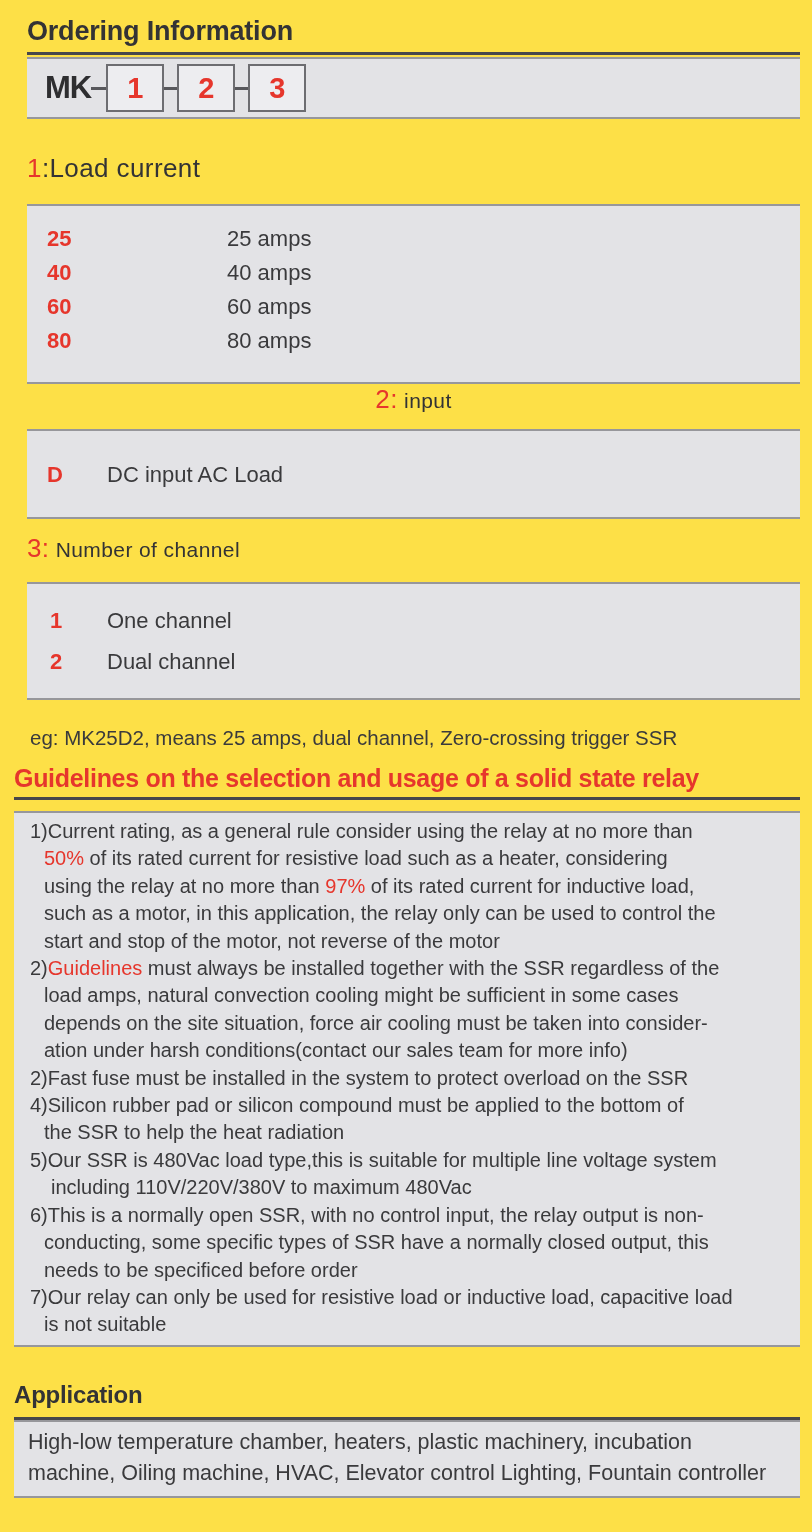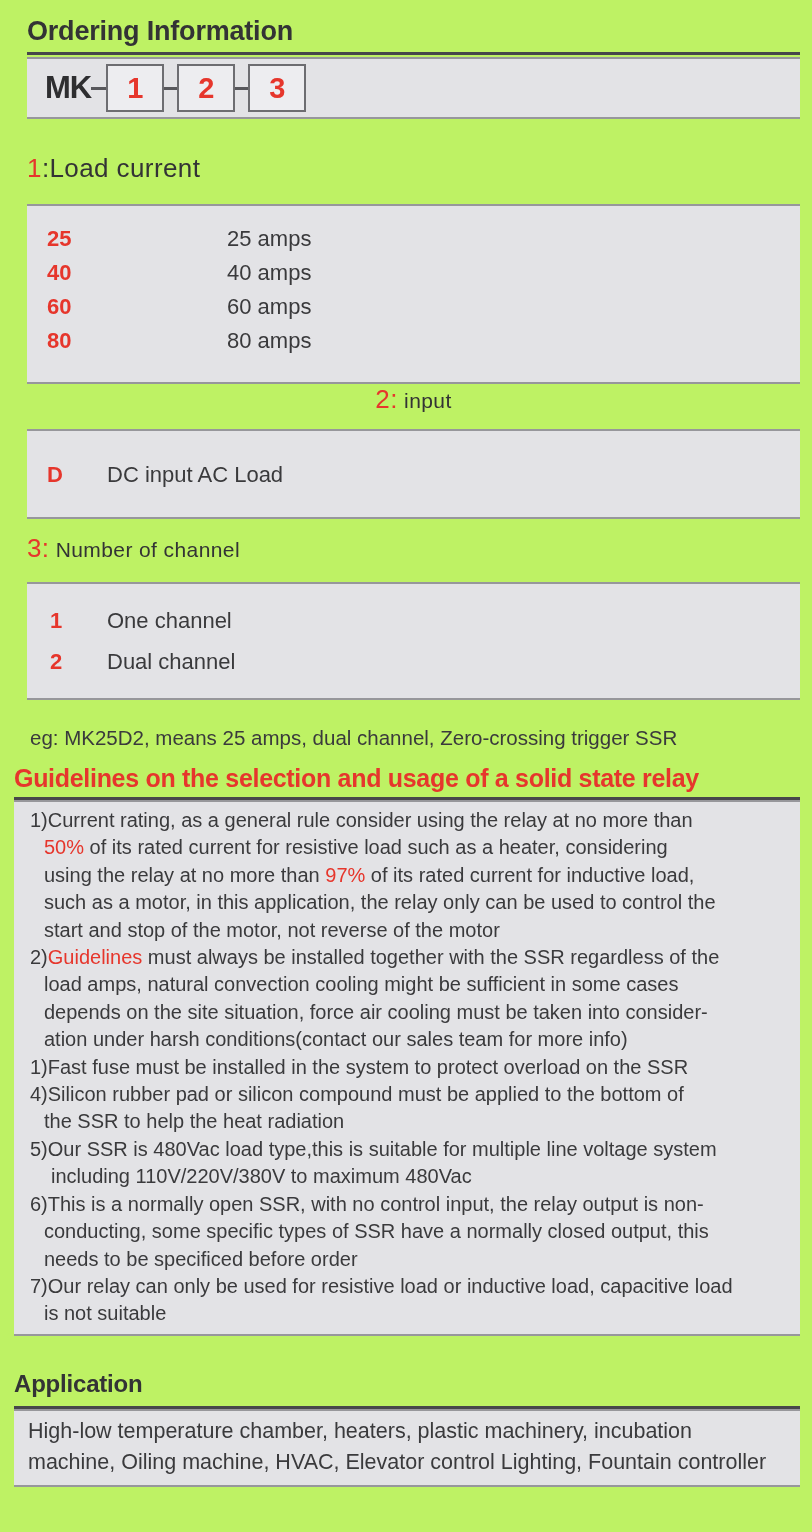--- a/index.html
+++ b/index.html
@@ -6,39 +6,39 @@
     --red:#e6362c;
     --panel:#e3e3e6;
     --pborder:#97979b;
     --text:#3a3a3c;
     --heading:#333335;
     --rule:#47474a;
   }
   *{box-sizing:border-box;}
   body{margin:0;background:#ffffff;}
   .page{
-    width:812px;height:1532px;background:#bef264;overflow:hidden;position:relative;
+    width:812px;height:1532px;background:#fde047;overflow:hidden;position:relative;
     font-family:"Liberation Sans",sans-serif;color:var(--text);
   }
   
   .block-std{margin-left:27px;width:773px;}
   .block-wide{margin-left:14px;width:786px;}
 
   
   .doc-heading{
     margin:16px 0 0 0;font-size:27px;font-weight:bold;color:var(--heading);
     letter-spacing:-0.2px;padding-bottom:5px;border-bottom:3px solid var(--rule);
   }
   .doc-heading.small{font-size:24px;padding-bottom:8px;}
   .sec-head{font-size:26px;letter-spacing:0.4px;color:var(--heading);}
   .sec-head .num{color:var(--red);}
   .sec-head.sub .rest{font-size:21px;}
   .red-heading{
     color:var(--red);font-weight:bold;font-size:25px;letter-spacing:-0.3px;
-    margin:14px 0 0 0;padding-bottom:4px;border-bottom:3px solid var(--rule);
+    margin:14px 0 11px 0;padding-bottom:4px;border-bottom:3px solid var(--rule);
   }
   .mt-1{margin-top:34px;} .mt-2{text-align:center;} .mt-3{margin-top:14px;}
 
   
   .panel{
     background:var(--panel);
     border-top:2px solid var(--pborder);
     border-bottom:2px solid var(--pborder);
   }
 
@@ -145,21 +145,21 @@
     <div class="panel guidelines">
         <div class="gline indent-0"><span>1)Current rating, as a general rule consider using the relay at no more than</span></div>
         <div class="gline indent-1"><span class="red">50%</span><span> of its rated current for resistive load such as a heater, considering</span></div>
         <div class="gline indent-1"><span>using the relay at no more than </span><span class="red">97%</span><span> of its rated current for inductive load,</span></div>
         <div class="gline indent-1"><span>such as a motor, in this application, the relay only can be used to control the</span></div>
         <div class="gline indent-1"><span>start and stop of the motor, not reverse of the motor</span></div>
         <div class="gline indent-0"><span>2)</span><span class="red">Guidelines</span><span> must always be installed together with the SSR regardless of the</span></div>
         <div class="gline indent-1"><span>load amps, natural convection cooling might be sufficient in some cases</span></div>
         <div class="gline indent-1"><span>depends on the site situation, force air cooling must be taken into consider-</span></div>
         <div class="gline indent-1"><span>ation under harsh conditions(contact our sales team for more info)</span></div>
-        <div class="gline indent-0"><span>1)Fast fuse must be installed in the system to protect overload on the SSR</span></div>
+        <div class="gline indent-0"><span>2)Fast fuse must be installed in the system to protect overload on the SSR</span></div>
         <div class="gline indent-0"><span>4)Silicon rubber pad or silicon compound must be applied to the bottom of</span></div>
         <div class="gline indent-1"><span>the SSR to help the heat radiation</span></div>
         <div class="gline indent-0"><span>5)Our SSR is 480Vac load type,this is suitable for multiple line voltage system</span></div>
         <div class="gline indent-2"><span>including 110V/220V/380V to maximum 480Vac</span></div>
         <div class="gline indent-0"><span>6)This is a normally open SSR, with no control input, the relay output is non-</span></div>
         <div class="gline indent-1"><span>conducting, some specific types of SSR have a normally closed output, this</span></div>
         <div class="gline indent-1"><span>needs to be specificed before order</span></div>
         <div class="gline indent-0"><span>7)Our relay can only be used for resistive load or inductive load, capacitive load</span></div>
         <div class="gline indent-1"><span>is not suitable</span></div>
       </div>

